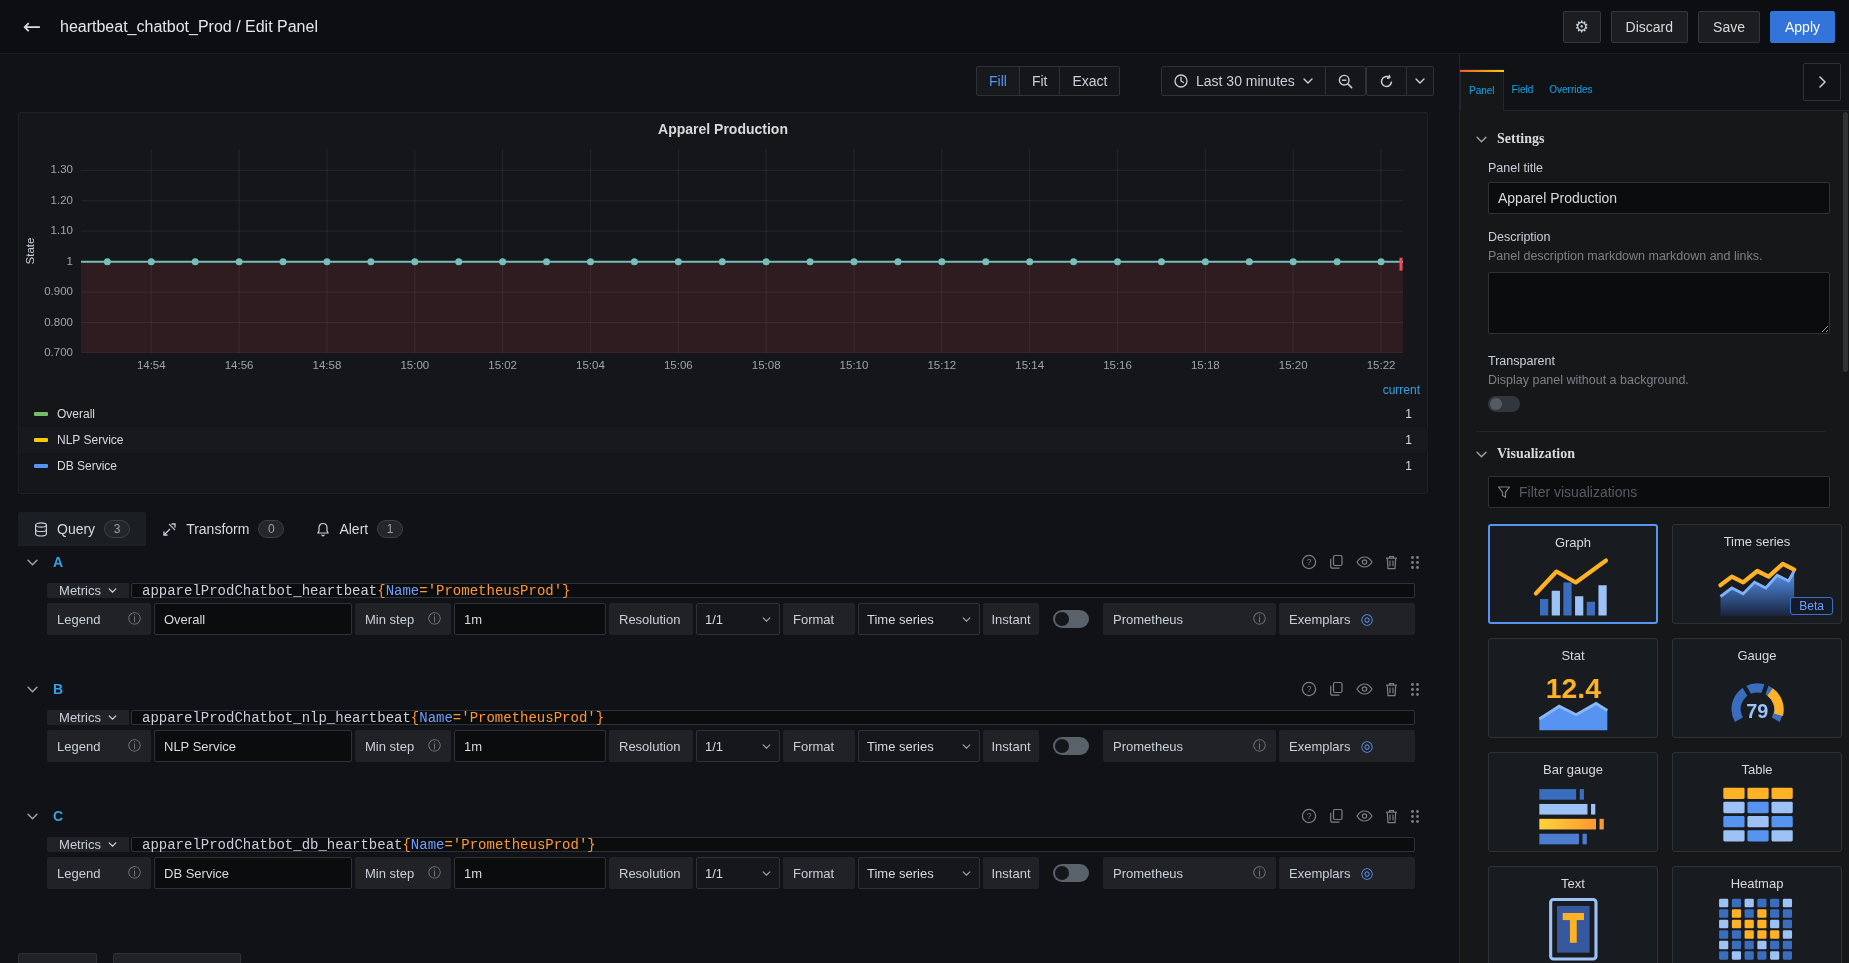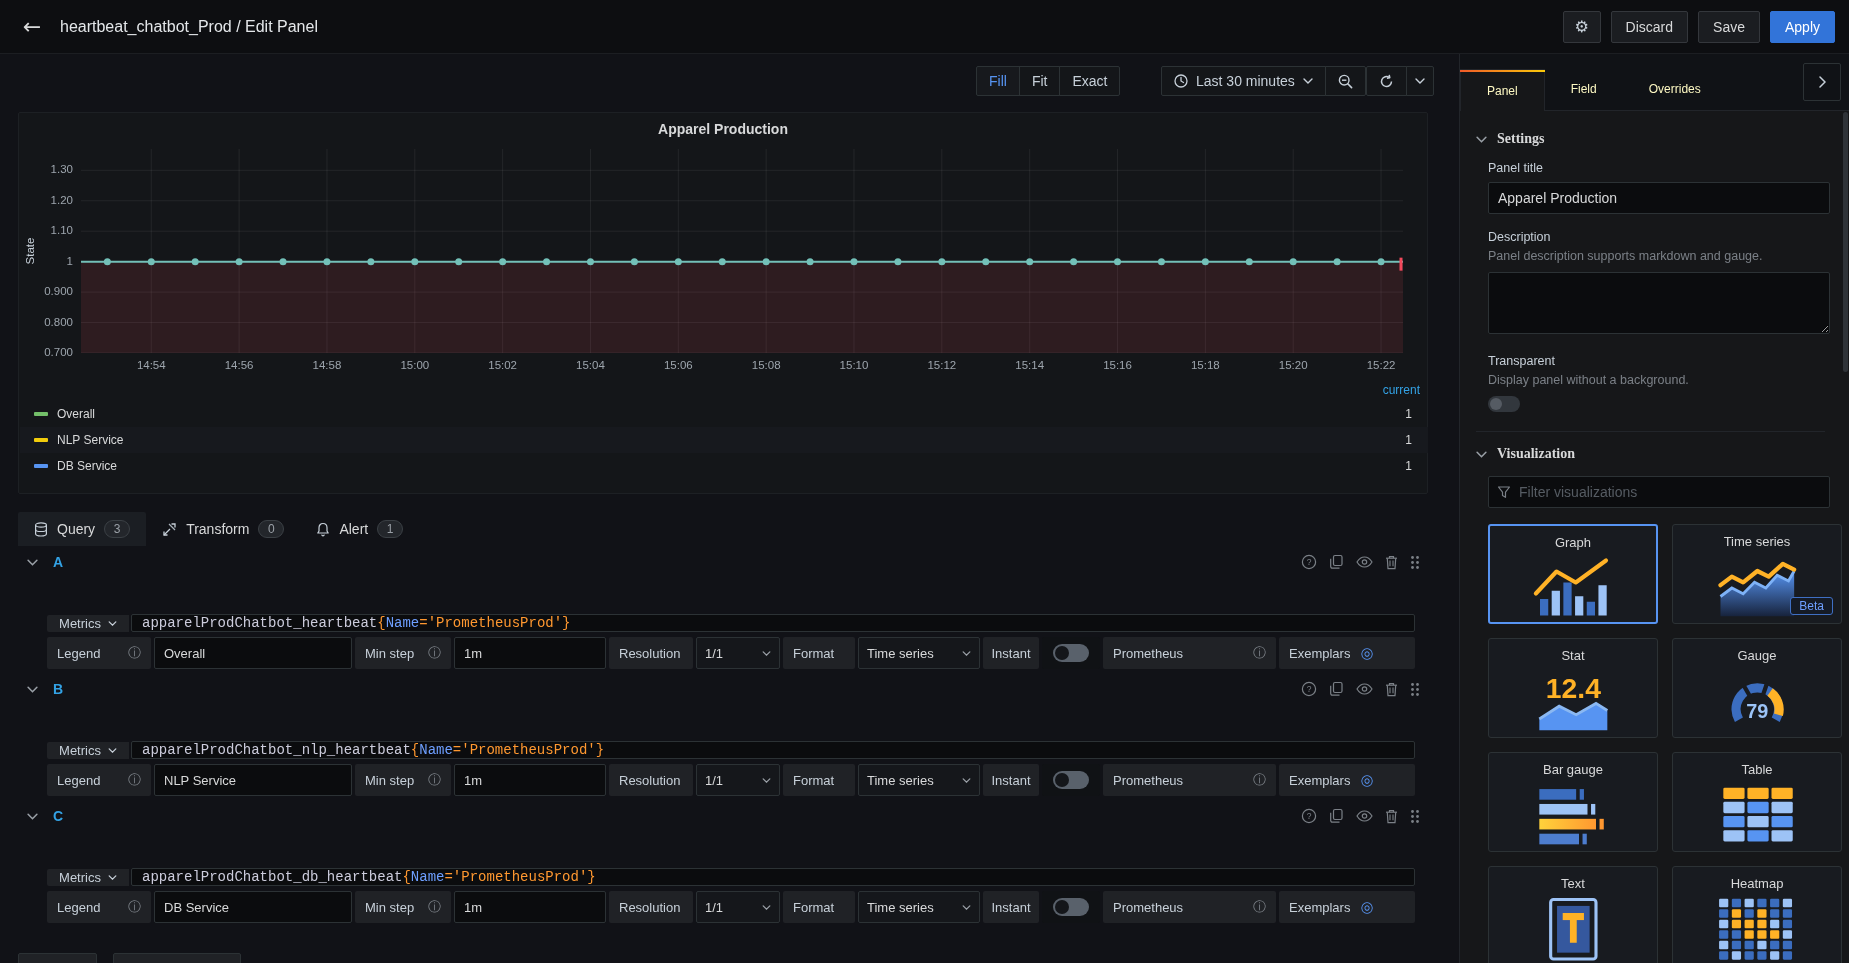--- a/index.html
+++ b/index.html
@@ -70,21 +70,21 @@
   .qbadge{background:#23262b;border:1px solid #3b4045;border-radius:10px;min-width:10px;
           padding:1px 7px;font-size:12px;color:#9aa0a7;line-height:14px;}
 
   
   .qcard{position:absolute;left:18px;width:1410px;height:122px;}
   .qcard.qa{top:494px;} .qcard.qb{top:621px;} .qcard.qc{top:748px;}
   .qhead{height:28px;display:flex;align-items:center;padding-left:9px;}
   .qref{color:#33a2e5;font-size:14px;font-weight:700;margin-left:15px;}
   .qhead-icons{margin-left:auto;display:flex;gap:12px;margin-right:8px;align-items:center;color:#7b8087;}
   .qhead-icons .hicon{background:none;border:none;color:#7b8087;padding:0;display:flex;}
-  .qrow-expr{margin:7px 13px 0 29px;display:flex;height:49px;align-items:flex-end;}
+  .qrow-expr{margin:7px 13px 0 29px;display:flex;height:15px;}
   .metrics-btn{width:82px;background:#202226;border:none;border-radius:2px 0 0 2px;display:flex;
                align-items:center;justify-content:center;gap:7px;font-size:13px;color:#c7d0d9;}
   .expr-input{flex:1;margin-left:2px;background:#0b0c0e;border:1px solid #2c3235;border-radius:2px;
               display:flex;align-items:center;padding:0 10px;
               font-family:"Liberation Mono","DejaVu Sans Mono",monospace;font-size:14px;color:#ccccdc;}
   .tok-brace,.tok-str{color:#ff9830;} .tok-key{color:#6e9fff;}
   .qrow-opts{margin:5px 13px 0 29px;display:flex;height:32px;gap:3px;}
   .chip{background:#202226;color:#c7d0d9;font-size:13px;display:flex;align-items:center;
         padding:0 10px;border-radius:2px;box-sizing:border-box;}
   .chip .inf{margin-left:auto;color:#7b8087;font-family:"DejaVu Sans",sans-serif;font-size:13px;}
@@ -105,21 +105,21 @@
   .qfooter{position:absolute;left:18px;top:899px;display:flex;gap:16px;}
   .qf-btn{height:30px;padding:0 13px;background:#202226;border:1px solid #2c3235;border-radius:2px;
           color:#c7d0d9;font-size:13px;display:flex;gap:8px;align-items:center;}
   .warn{color:#9aa0a7;font-family:"DejaVu Sans",sans-serif;}
 
   
   .options{position:absolute;top:54px;right:0;width:390px;height:909px;background:#161719;
            border-left:1px solid #22252a;box-sizing:border-box;}
   .opt-tabbar{position:relative;height:56px;border-bottom:1px solid #22252a;display:flex;
               align-items:flex-end;background:#101216;}
-  .opt-tab{height:42px;padding:0 26px;display:flex;align-items:center;font-size:12px;color:#fef9c3;
+  .opt-tab{height:42px;padding:0 8px;display:flex;align-items:center;font-size:10px;color:#0ea5e9;
            background:none;border:none;position:relative;}
   .opt-tab.active{background:#161719;border:1px solid #22252a;border-bottom:none;margin-bottom:-1px;}
   .opt-tab.active::before{content:'';position:absolute;top:0;left:-1px;right:-1px;height:2px;
            background:linear-gradient(90deg,#f05a28,#fbca0a);}
   .opt-next{position:absolute;right:8px;top:9px;width:38px;height:38px;border:1px solid #2c3235;
             border-radius:2px;background:transparent;color:#c7d0d9;display:flex;align-items:center;
             justify-content:center;}
   .opt-body{padding:16px 24px 0 16px;}
   .sect-head{display:flex;align-items:center;gap:10px;font-size:14px;font-weight:700;color:#d8d9da;
              margin:4px 0 14px 0;font-family:Liberation Serif, serif;}
@@ -704,21 +704,21 @@
             </svg>
         </span>
         <span>Settings</span>
       </div>
       <div class="fld">
         <div class="fld-label">Panel title</div>
         <input class="opt-input" value="Apparel Production" style="">
       </div>
       <div class="fld">
         <div class="fld-label">Description</div>
-        <div class="fld-help">Panel description supports markdown and gauge.</div>
+        <div class="fld-help">Panel description markdown markdown and links.</div>
         <textarea class="opt-input" style=""></textarea>
       </div>
       <div class="fld">
         <div class="fld-label">Transparent</div>
         <div class="fld-help">Display panel without a background.</div>
         <button class="toggle"></button>
       </div>
 
       <div class="divider"></div>
 

